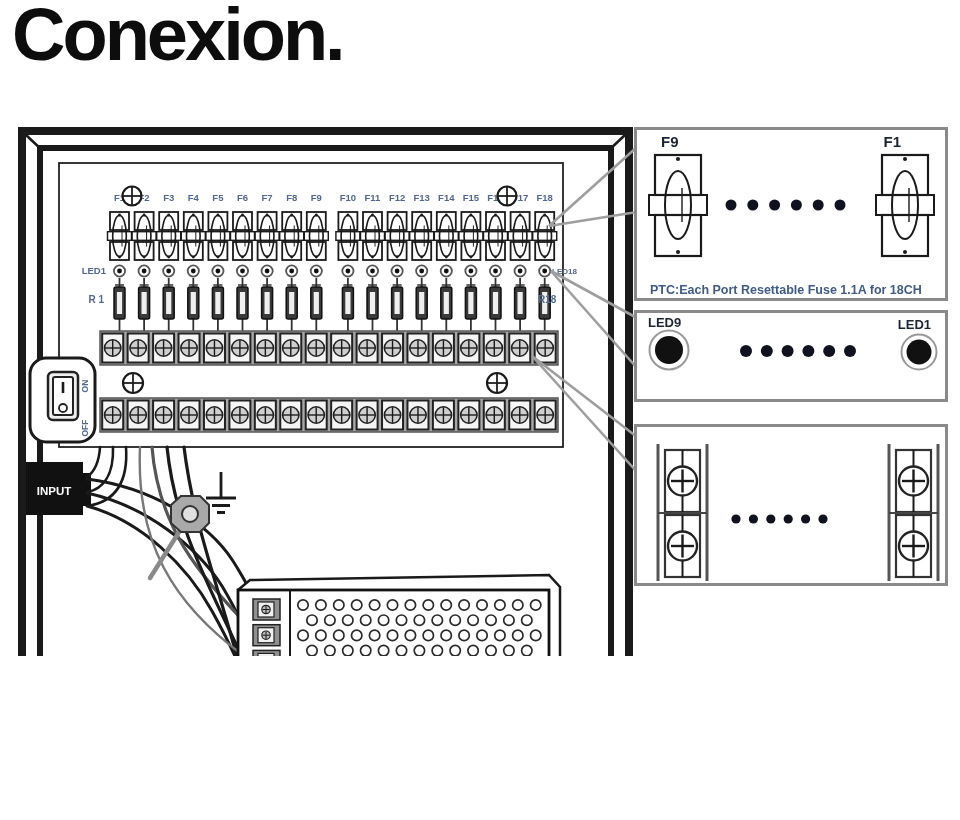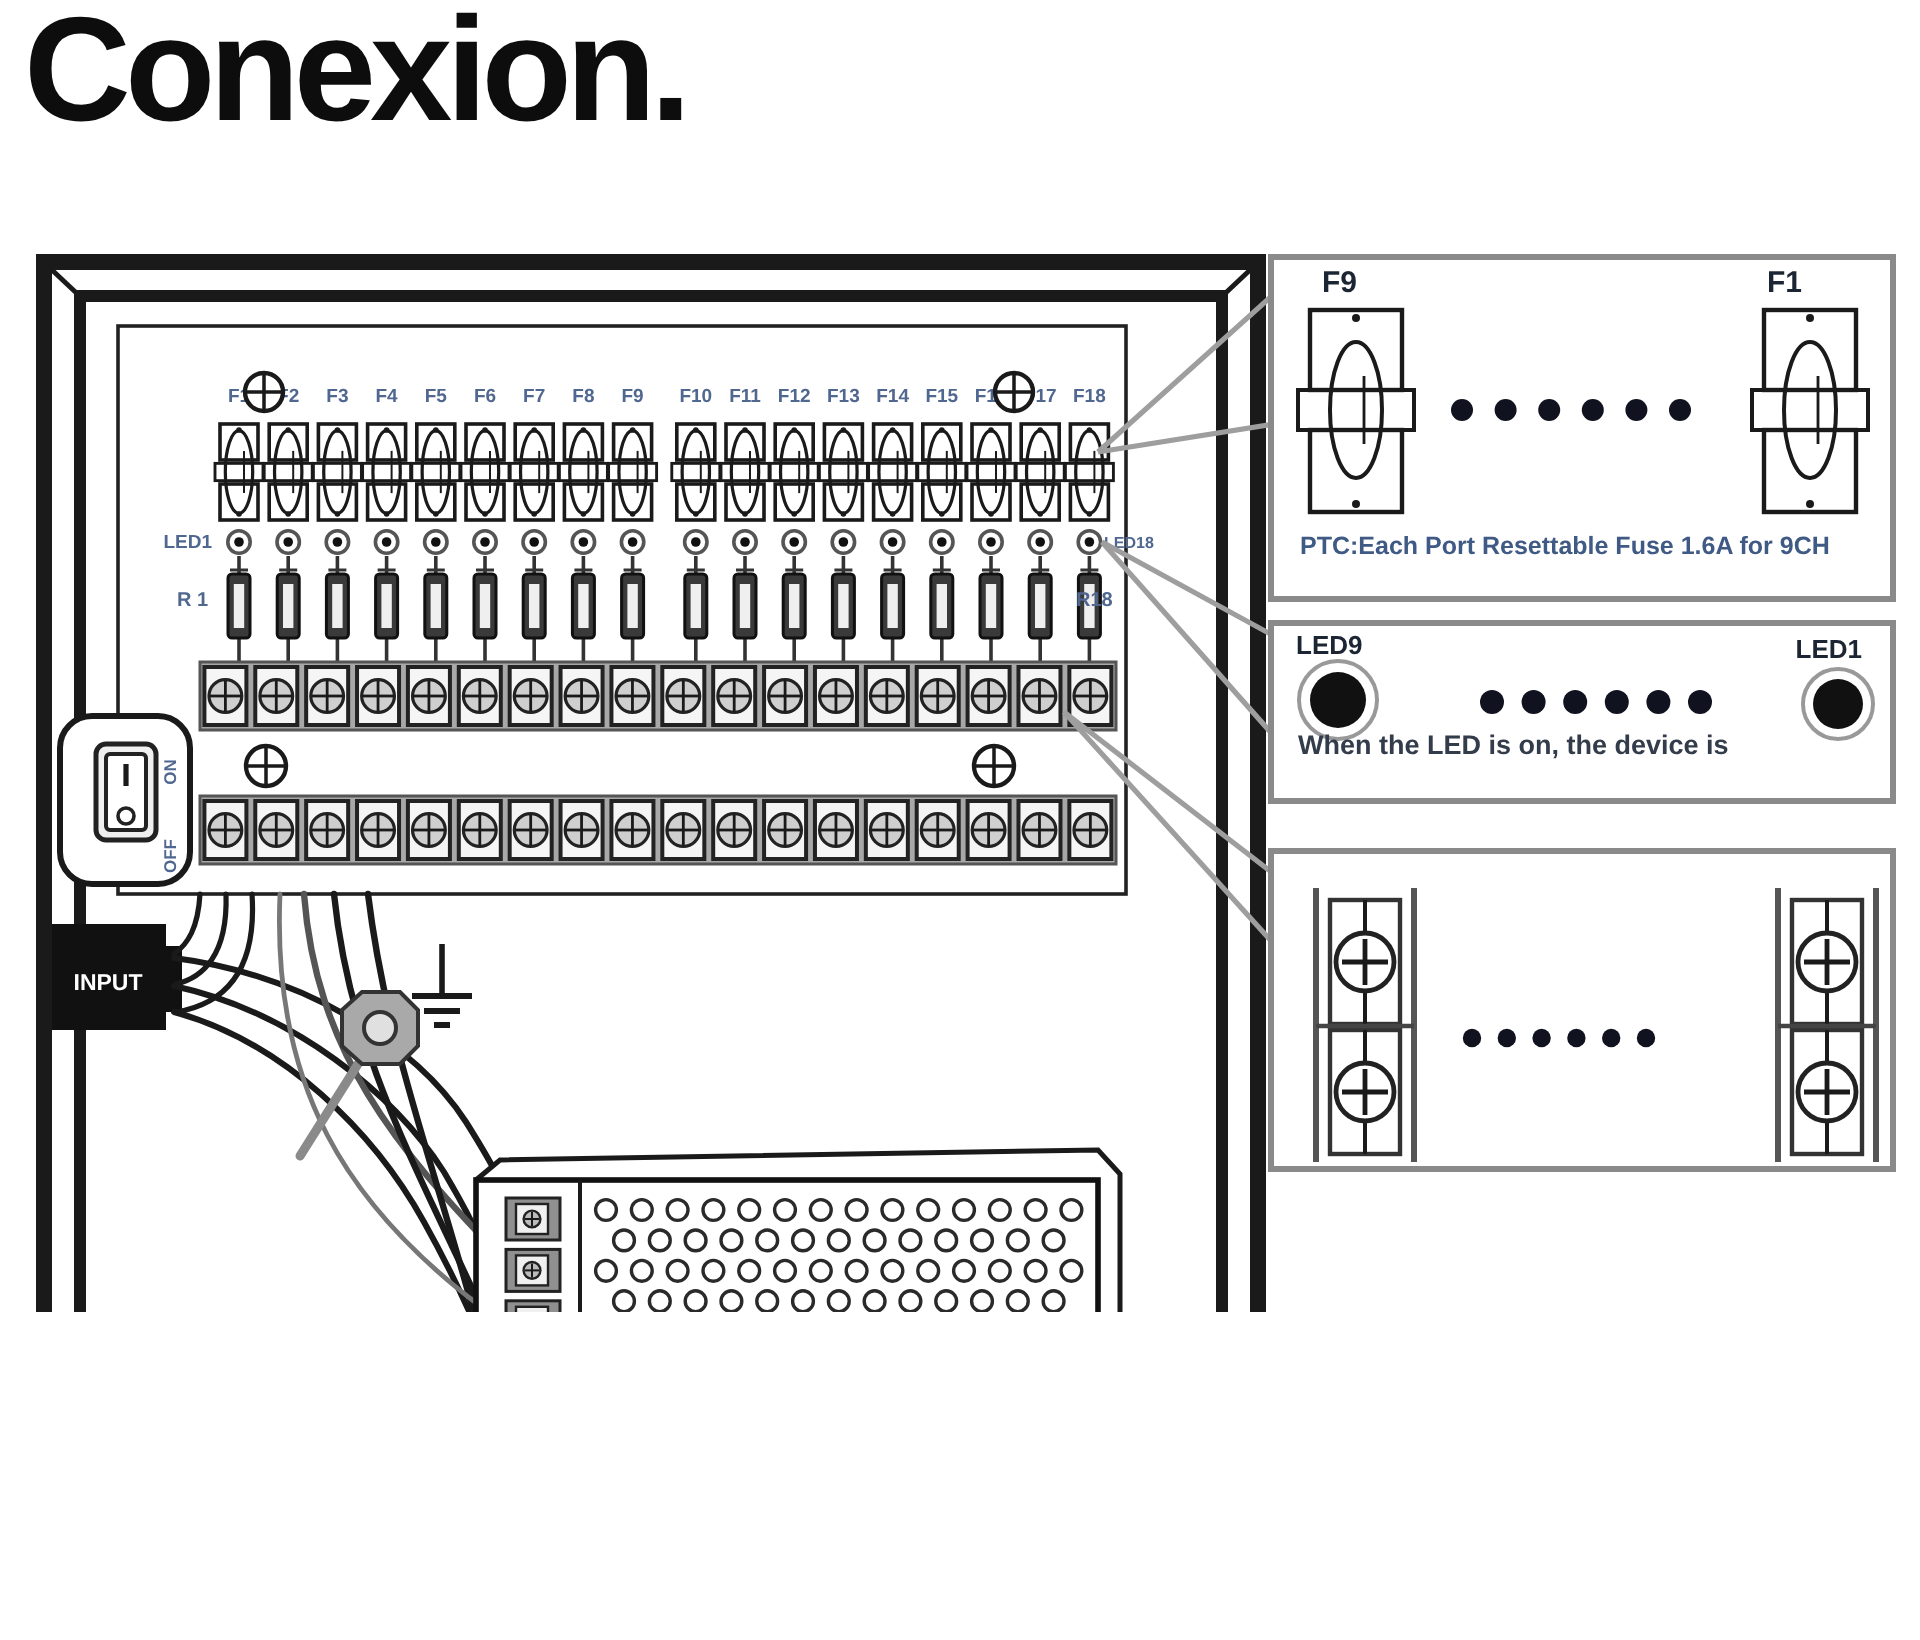--- a/index.html
+++ b/index.html
@@ -734,39 +734,38 @@
         <circle cx="268" cy="122" r="2" fill="#1a1a1a" stroke="#1a1a1a" stroke-width="0"></circle>
         <circle cx="94" cy="75" r="5.5" fill="#10131f" stroke="#1a1a1a" stroke-width="0"></circle>
         <circle cx="115.8" cy="75" r="5.5" fill="#10131f" stroke="#1a1a1a" stroke-width="0"></circle>
         <circle cx="137.6" cy="75" r="5.5" fill="#10131f" stroke="#1a1a1a" stroke-width="0"></circle>
         <circle cx="159.4" cy="75" r="5.5" fill="#10131f" stroke="#1a1a1a" stroke-width="0"></circle>
         <circle cx="181.2" cy="75" r="5.5" fill="#10131f" stroke="#1a1a1a" stroke-width="0"></circle>
         <circle cx="203" cy="75" r="5.5" fill="#10131f" stroke="#1a1a1a" stroke-width="0"></circle>
       </svg>
     <span class="co-lbl" style="left:24px;top:3px">F9</span>
     <span class="co-lbl" style="right:44px;top:3px">F1</span>
-    <div class="co-text blue" style="left:13px;top:136px">PTC:Each Port Resettable Fuse 1.6A for 9CH</div>
+    <div class="co-text blue" style="left:13px;top:153px">PTC:Each Port Resettable Fuse 1.1A for 18CH</div>
   </div>
 
   <div class="callout" id="co-led" style="left:634px;top:310px;width:314px;height:92px">
     <svg class="co-svg" id="co-led-svg" width="314" height="92">
         <circle cx="32" cy="37" r="19.5" fill="none" stroke="#999" stroke-width="2"></circle>
         <circle cx="32" cy="37" r="14" fill="#111" stroke="#1a1a1a" stroke-width="0"></circle>
         <circle cx="282" cy="39" r="17.5" fill="none" stroke="#999" stroke-width="2"></circle>
         <circle cx="282" cy="39" r="12.5" fill="#111" stroke="#1a1a1a" stroke-width="0"></circle>
         <circle cx="109" cy="38" r="6" fill="#10131f" stroke="#1a1a1a" stroke-width="0"></circle>
         <circle cx="129.8" cy="38" r="6" fill="#10131f" stroke="#1a1a1a" stroke-width="0"></circle>
         <circle cx="150.6" cy="38" r="6" fill="#10131f" stroke="#1a1a1a" stroke-width="0"></circle>
         <circle cx="171.4" cy="38" r="6" fill="#10131f" stroke="#1a1a1a" stroke-width="0"></circle>
         <circle cx="192.2" cy="38" r="6" fill="#10131f" stroke="#1a1a1a" stroke-width="0"></circle>
         <circle cx="213" cy="38" r="6" fill="#10131f" stroke="#1a1a1a" stroke-width="0"></circle>
       </svg>
     <span class="co-lbl sm" style="left:11px;top:2px">LED9</span>
     <span class="co-lbl sm" style="right:14px;top:4px">LED1</span>
-    <div class="co-text dark" style="left:12px;top:52px">When the LED is on, the device is</div>
   </div>
 
   <div class="callout" id="co-term" style="left:634px;top:424px;width:314px;height:162px">
     <svg class="co-svg" id="co-term-svg" width="314" height="162">
         <line x1="21" y1="17" x2="21" y2="154" stroke="#555" stroke-width="3"></line>
         <line x1="70" y1="17" x2="70" y2="154" stroke="#555" stroke-width="3"></line>
         <rect x="28" y="23" width="35" height="62" rx="0" fill="#fff" stroke="#333" stroke-width="2.2"></rect>
         <line x1="45.5" y1="23" x2="45.5" y2="85" stroke="#1a1a1a" stroke-width="2"></line>
         <circle cx="45.5" cy="54" r="14.5" fill="#fff" stroke="#222" stroke-width="2.4"></circle>
         <line x1="34" y1="54" x2="57" y2="54" stroke="#1a1a1a" stroke-width="2.4"></line>

